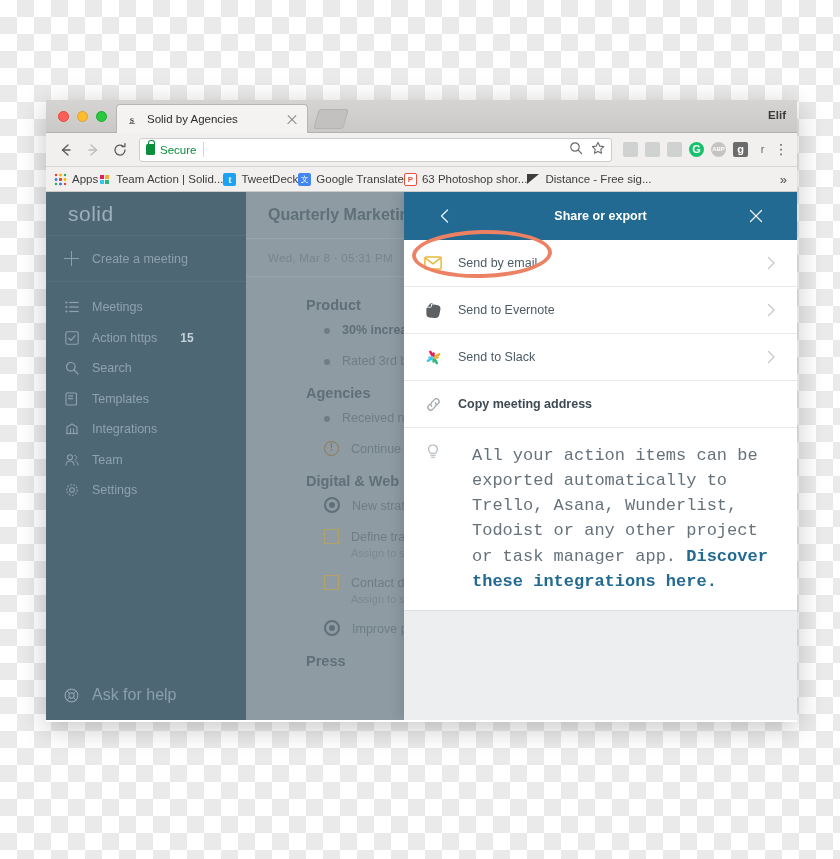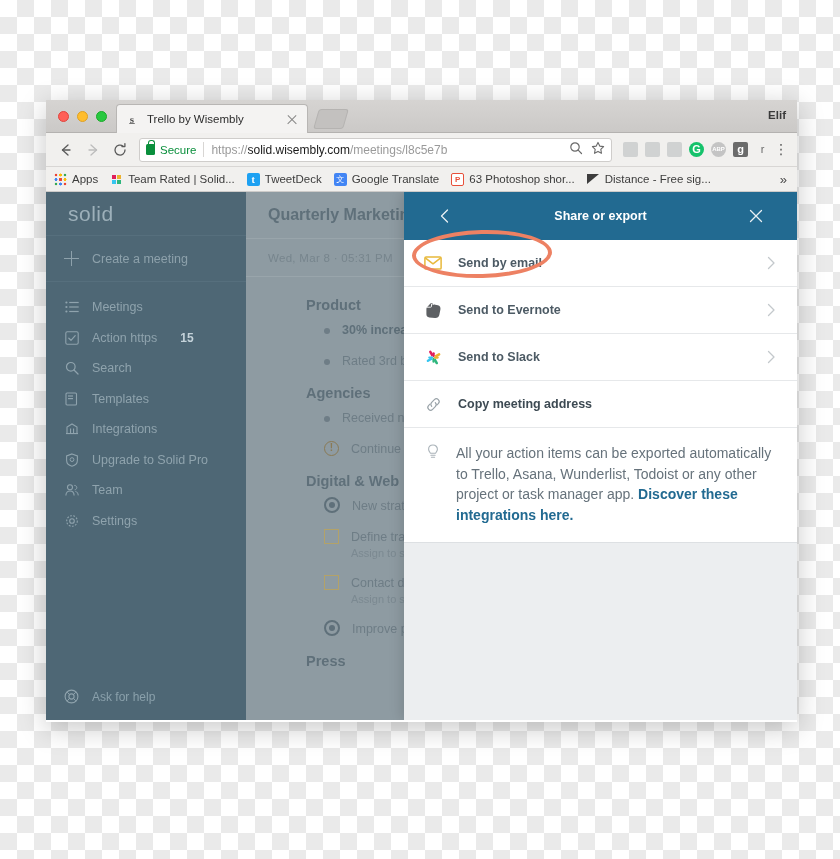--- a/index.html
+++ b/index.html
@@ -177,21 +177,21 @@
   .ext.rtxt { background: none; opacity: 1; color: #6a6a6a; font-size: 11px; text-align: center; line-height: 15px; }
   .kebab { width: 16px; color: #5a5a5a; font-size: 14px; text-align: center; line-height: 15px; letter-spacing: 0; }
 
   
   .bookmarks {
     height: 25px;
     background: #f1f0ee;
     border-bottom: 1px solid #cdcbc9;
     display: flex; align-items: center;
     padding: 0 8px;
-    gap: 12px;
+    gap: 0;
     font-size: 11.5px; color: #3c3c3c;
   }
   .bm { display: flex; align-items: center; gap: 5px; white-space: nowrap; }
   .bm-ico { width: 13px; height: 13px; flex: 0 0 13px; border-radius: 2px; }
   .bm-ico.apps {
     background:
       radial-gradient(circle at 2px 2px, #ea4335 1.4px, transparent 1.6px),
       radial-gradient(circle at 6.5px 2px, #fbbc05 1.4px, transparent 1.6px),
       radial-gradient(circle at 11px 2px, #34a853 1.4px, transparent 1.6px),
       radial-gradient(circle at 2px 6.5px, #4285f4 1.4px, transparent 1.6px),
@@ -279,21 +279,21 @@
     color: #8fa3ad;
   }
   .nav-icon svg { display: block; }
   .badge { margin-left: 10px; font-size: 12px; color: #c4d2d9; font-weight: bold; }
 
   .help-row {
     position: absolute;
     left: 0; bottom: 16px;
     display: flex; align-items: center;
     padding-left: 18px; gap: 13px;
-    font-size: 12px;
+    font-size: 16px;
     color: #8aa0ab;
   }
 
   
   .main {
     position: absolute;
     left: 200px; top: 0; right: 0; bottom: 0;
     background: #8e9ba2;
     overflow: hidden;
   }
@@ -383,36 +383,37 @@
 
   .panel-list { background: #ffffff; }
   .panel-row {
     height: 47px;
     display: flex; align-items: center;
     padding: 0 18px;
     border-bottom: 1px solid #e6e8ea;
     background: #ffffff;
   }
   .row-icon { width: 22px; flex: 0 0 22px; display: flex; align-items: center; justify-content: center; }
-  .row-label { margin-left: 14px; font-size: 12.5px; color: #4c5a64; font-weight: bold; }
+  .row-label { margin-left: 14px; font-size: 12.5px; color: #4c5a64; }
   .row-label.bold { font-weight: bold; color: #3d4a53; }
   .row-chev { margin-left: auto; color: #c3c8cc; display: flex; align-items: center; }
 
   .tip-row {
     display: flex; align-items: flex-start;
     padding: 15px 18px 16px 18px;
     background: #ffffff;
     border-bottom: 1px solid #dde0e3;
   }
   .tip-icon { width: 22px; flex: 0 0 22px; display: flex; justify-content: center; padding-top: 1px; color: #aab3b9; }
   .tip-text {
-    margin-left: 12px;
-    font-size: 14px;
+    margin-left: 28px;
+    font-size: 17px;
     line-height: 1.48;
     color: #66727b;
+    font-family: Liberation Mono, monospace;
   }
   .tip-text a { color: #226a91; font-weight: bold; text-decoration: none; }
 
   
   .annot-ellipse {
     position: absolute;
     left: 412px; top: 230px;
     width: 140px; height: 48px;
     border: 4.5px solid #ed8163;
     border-radius: 50%;
@@ -428,21 +429,21 @@
 
   <div class="tabstrip">
     <div class="traffic">
       <span class="light red"></span>
       <span class="light yellow"></span>
       <span class="light green"></span>
     </div>
 
     <div class="tab">
       <span class="tab-favicon">s̲</span>
-      <span class="tab-title">Trello by Wisembly</span>
+      <span class="tab-title">Solid by Agencies</span>
       <span class="tab-close"></span>
     </div>
 
     <div class="newtab"></div>
 
     <div class="profile-name">Elif</div>
   </div>
 
   <div class="toolbar">
     <span class="navbtn">
@@ -461,21 +462,20 @@
       <svg width="16" height="16" viewBox="0 0 16 16">
           <path d="M13 8 A5 5 0 1 1 11.2 4.2" fill="none" stroke="currentColor" stroke-width="1.3" stroke-linecap="round"></path>
           <path d="M12.9 1.6 L12.9 4.6 L9.9 4.6" fill="none" stroke="currentColor" stroke-width="1.3" stroke-linecap="round" stroke-linejoin="round"></path>
         </svg>
     </span>
 
     <div class="omnibox">
       <span class="lock-icon"></span>
       <span class="secure-label">Secure</span>
       <span class="omni-divider"></span>
-      <span class="url"><span>https://</span><b>solid.wisembly.com</b><span class="path">/meetings/l8c5e7b</span></span>
       <span class="omni-right">
         <span>
           <svg width="14" height="14" viewBox="0 0 14 14">
               <circle cx="6" cy="6" r="4.2" fill="none" stroke="#6a6a6a" stroke-width="1.2"></circle>
               <path d="M9.2 9.2 L12.5 12.5" stroke="#6a6a6a" stroke-width="1.2" stroke-linecap="round"></path>
             </svg>
         </span>
         <span>
           <svg width="14" height="14" viewBox="0 0 14 14">
               <path d="M7 1.4 L8.75 5.1 L12.6 5.6 L9.8 8.4 L10.5 12.3 L7 10.4 L3.5 12.3 L4.2 8.4 L1.4 5.6 L5.25 5.1 Z" fill="none" stroke="#6a6a6a" stroke-width="1.1" stroke-linejoin="round"></path>
@@ -496,21 +496,21 @@
     <span class="kebab">⋮</span>
   </div>
 
   <div class="bookmarks">
     <span class="bm">
       <span class="bm-ico apps"></span>
       <span>Apps</span>
     </span>
     <span class="bm">
       <span class="bm-ico slack"></span>
-      <span>Team Rated | Solid...</span>
+      <span>Team Action | Solid...</span>
     </span>
     <span class="bm">
       <span class="bm-ico twitter"></span>
       <span>TweetDeck</span>
     </span>
     <span class="bm">
       <span class="bm-ico gtrans"></span>
       <span>Google Translate</span>
     </span>
     <span class="bm">
@@ -587,29 +587,20 @@
             <svg width="14" height="14" viewBox="0 0 14 14">
                 <path d="M2 11 L2 5 L7 2 L12 5 L12 11" fill="none" stroke="currentColor" stroke-width="1.1"></path>
                 <rect x="1" y="11" width="12" height="1.1" fill="currentColor"></rect>
                 <rect x="5" y="6.5" width="1.1" height="4.5" fill="currentColor"></rect>
                 <rect x="8" y="6.5" width="1.1" height="4.5" fill="currentColor"></rect>
               </svg>
           </span>
           <span>Integrations</span>
         </div>
 
-        <div class="nav-item">
-          <span class="nav-icon">
-            <svg width="14" height="14" viewBox="0 0 14 14">
-                <path d="M7 0.9 L12.4 3 L12.4 7.3 C12.4 10.4 10 12.5 7 13.2 C4 12.5 1.6 10.4 1.6 7.3 L1.6 3 Z" fill="none" stroke="currentColor" stroke-width="1.1"></path>
-                <circle cx="7" cy="6.6" r="1.9" fill="none" stroke="currentColor" stroke-width="1"></circle>
-              </svg>
-          </span>
-          <span>Upgrade to Solid Pro</span>
-        </div>
 
         <div class="nav-item">
           <span class="nav-icon">
             <svg width="14" height="14" viewBox="0 0 14 14">
                 <circle cx="5" cy="4.3" r="2.5" fill="none" stroke="currentColor" stroke-width="1.1"></circle>
                 <path d="M0.9 12.6 C0.9 9.6 2.8 8 5 8 C7.2 8 9.1 9.6 9.1 12.6" fill="none" stroke="currentColor" stroke-width="1.1"></path>
                 <path d="M9.3 2.4 C10.8 2.4 11.8 3.4 11.8 4.6 C11.8 5.8 10.8 6.8 9.7 6.8" fill="none" stroke="currentColor" stroke-width="1"></path>
                 <path d="M10.4 8.4 C12.2 8.8 13.2 10.4 13.2 12.4" fill="none" stroke="currentColor" stroke-width="1"></path>
               </svg>
           </span>

